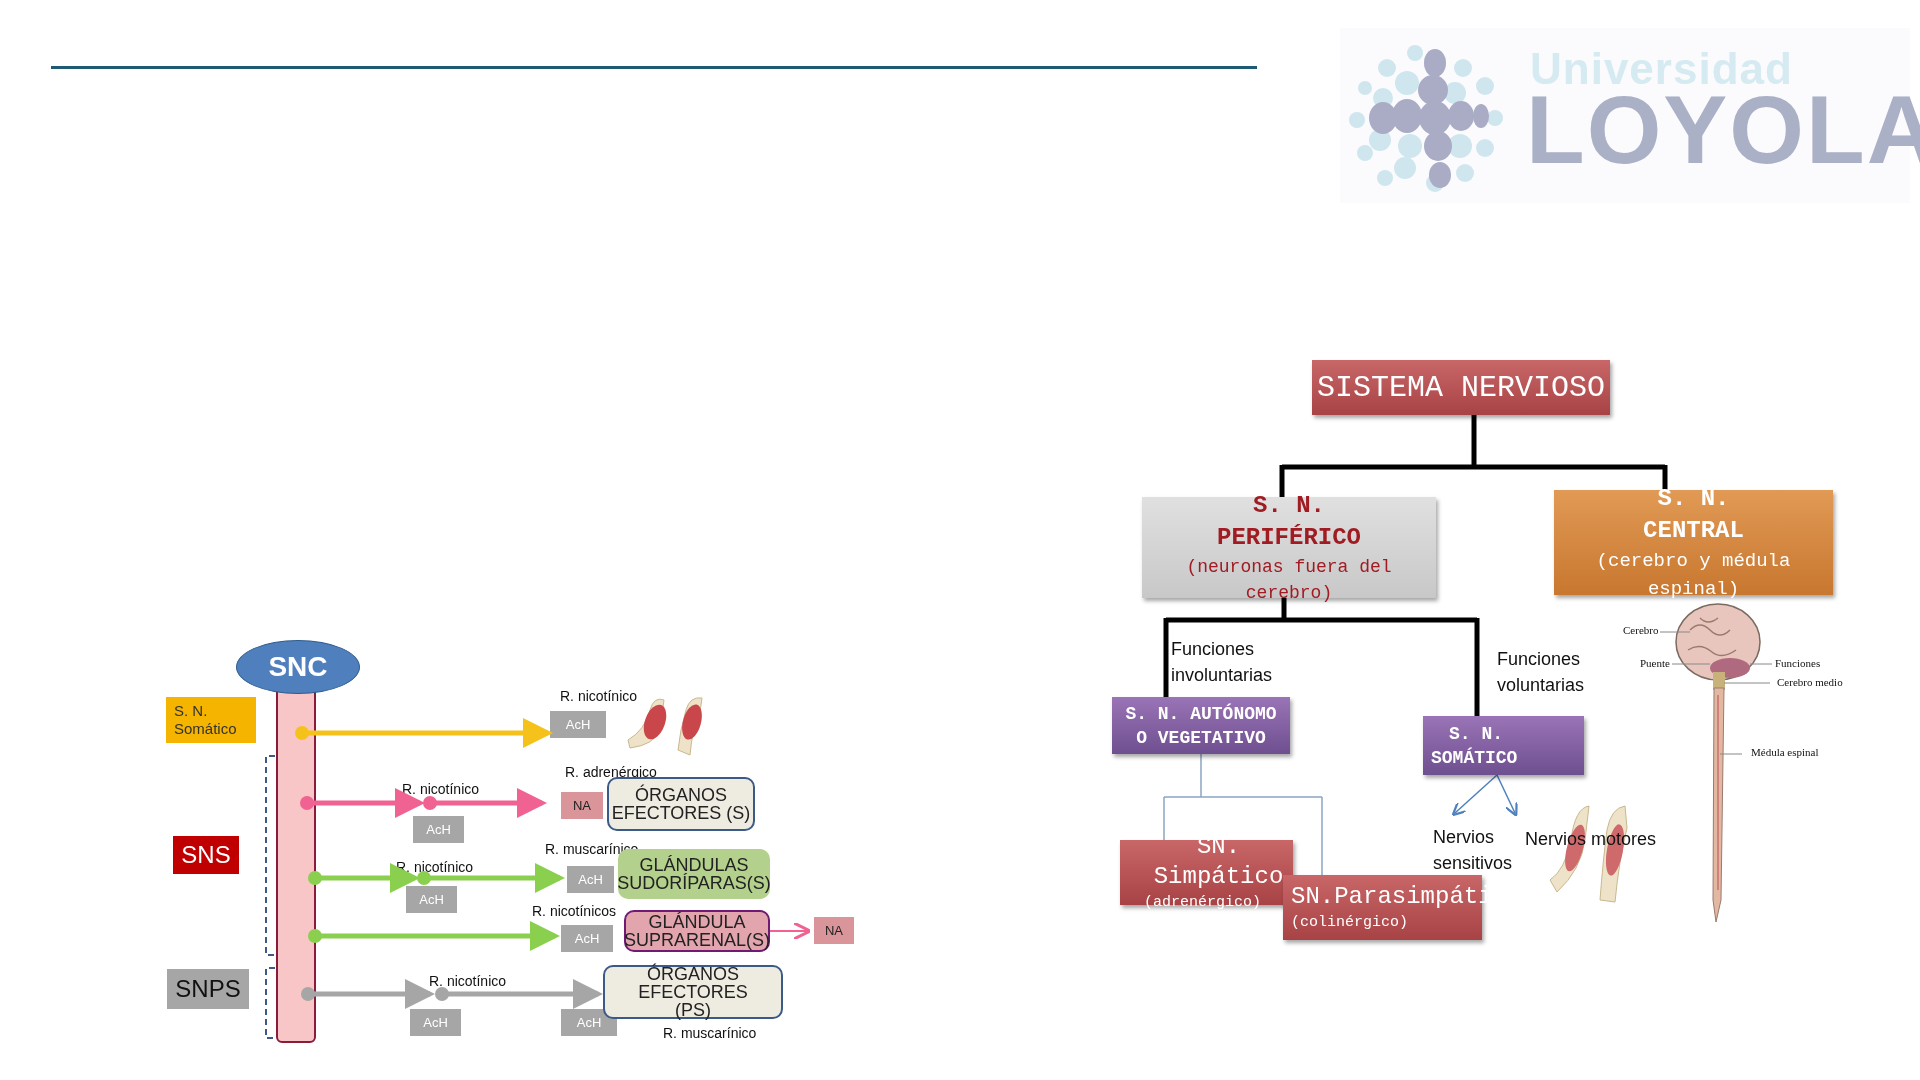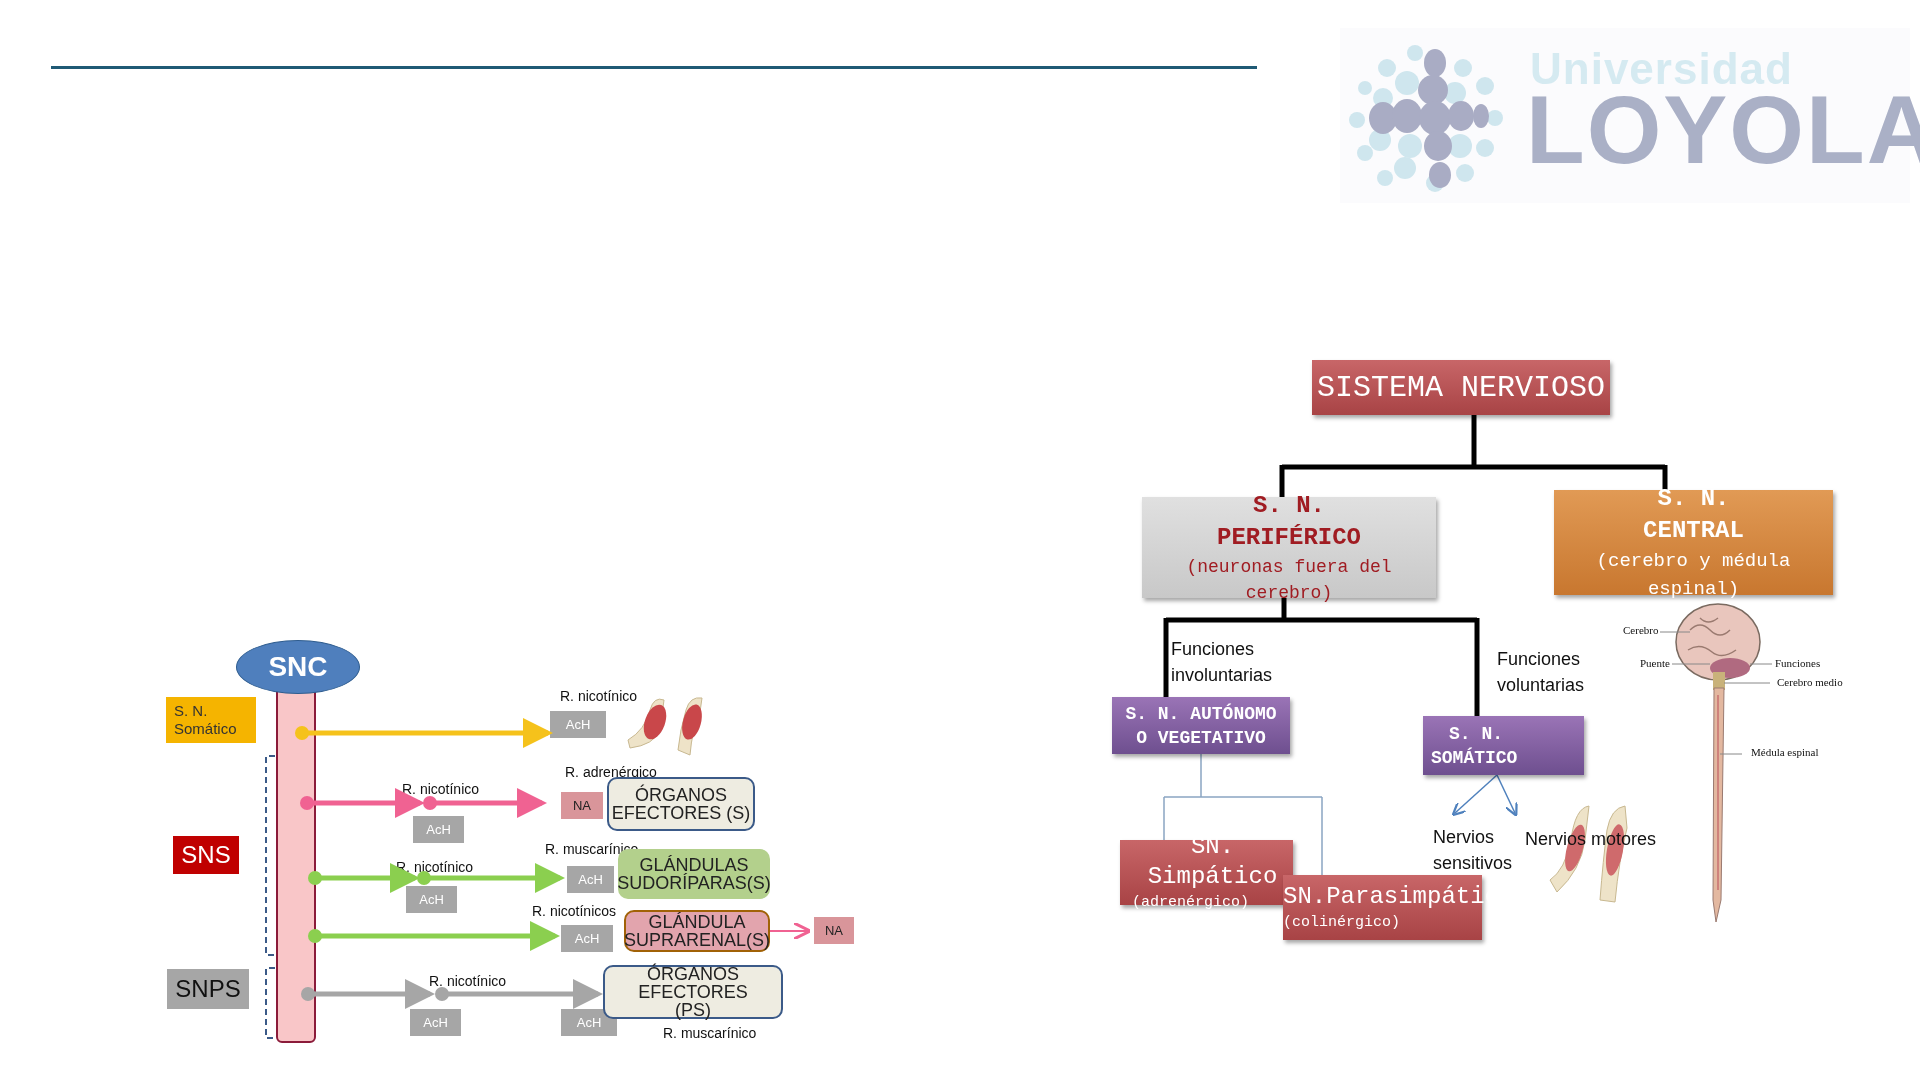--- a/index.html
+++ b/index.html
@@ -29,44 +29,44 @@
   .snps-lbl { left:167px; top:969px; width:82px; height:40px; background:#a6a6a6; color:#111; font-size:24px;
               justify-content:center; }
   .small-txt { font-size:14px; color:#111; font-family:"Liberation Sans", sans-serif; white-space:nowrap; }
   .nt { background:#a6a6a6; color:#fff; font-size:13px; display:flex; align-items:center; justify-content:center;
         font-family:"Liberation Sans", sans-serif; }
   .nt-na { background:#d9959a; color:#222; }
   .target { border-radius:10px; display:flex; align-items:center; justify-content:center; text-align:center;
             font-size:18px; line-height:18px; color:#222; box-sizing:border-box; font-family:"Liberation Sans", sans-serif; }
   .organs-s { left:607px; top:777px; width:148px; height:54px; background:#eeece1; border:2px solid #3b5a88; }
   .glands-sud { left:618px; top:849px; width:152px; height:50px; background:#b3d08c; }
-  .glands-sup { left:624px; top:910px; width:146px; height:42px; background:#e2a4ad; border:2px solid #a16207; }
+  .glands-sup { left:624px; top:910px; width:146px; height:42px; background:#e2a4ad; border:2px solid #701a75; }
   .organs-ps { left:603px; top:965px; width:180px; height:54px; background:#eeece1; border:2px solid #3b5a88; }
   svg.overlay { position:absolute; left:0; top:0; width:1920px; height:1080px; z-index:1; pointer-events:none; }
   
   .rbox { display:flex; flex-direction:column; align-items:center; justify-content:center; text-align:center;
           box-sizing:border-box; box-shadow:2px 3px 4px rgba(0,0,0,0.35); font-family:Liberation Mono, monospace; z-index:3; }
   .sist { left:1312px; top:360px; width:298px; height:55px; background:linear-gradient(#c86668,#a84345);
           color:#fff; font-size:30px; }
   .perif { left:1142px; top:497px; width:294px; height:101px; background:linear-gradient(#e0e0e0,#c8c8c8);
            color:#a01c22; }
   .perif .t1, .perif .t2 { font-weight:bold; font-size:24px; line-height:32px; }
   .perif .t3 { font-size:18px; line-height:26px; }
   .central { left:1554px; top:490px; width:279px; height:105px; background:linear-gradient(#e19a55,#c8772f);
              color:#fff; }
   .central .t1, .central .t2 { font-weight:bold; font-size:24px; line-height:32px; }
   .central .t3 { font-size:19px; line-height:28px; }
   .auto { left:1112px; top:697px; width:178px; height:57px; background:linear-gradient(#9a74b6,#6e4f8f);
           color:#fff; font-weight:bold; font-size:18px; line-height:24px; }
   .soma { left:1423px; top:716px; width:161px; height:59px; background:linear-gradient(#9a74b6,#6e4f8f);
           color:#fff; font-weight:bold; font-size:18px; line-height:24px; align-items:flex-start; padding-left:8px; }
   .simp { left:1120px; top:840px; width:173px; height:65px; background:linear-gradient(#c86668,#a84345);
-          color:#fff; align-items:flex-start; padding-left:12px; }
+          color:#fff; align-items:flex-start; padding-left:24px; }
   .para { left:1283px; top:875px; width:199px; height:65px; background:linear-gradient(#c86668,#a84345);
-          color:#fff; align-items:flex-start; }
+          color:#fff; align-items:flex-start; padding-left:8px; }
   .simp .t1, .para .t1 { font-size:24px; line-height:30px; }
   .simp .t2, .para .t2 { font-size:15px; line-height:22px; }
   .rtext { font-size:18px; color:#111; line-height:26px; font-family:"Liberation Sans", sans-serif; z-index:3; }
   .anat { font-size:11px; color:#111; font-family:Liberation Serif, serif; white-space:nowrap; z-index:3; }
 </style>
 </head>
 <body>
 
 <div class="abs header-rule"></div>
 

